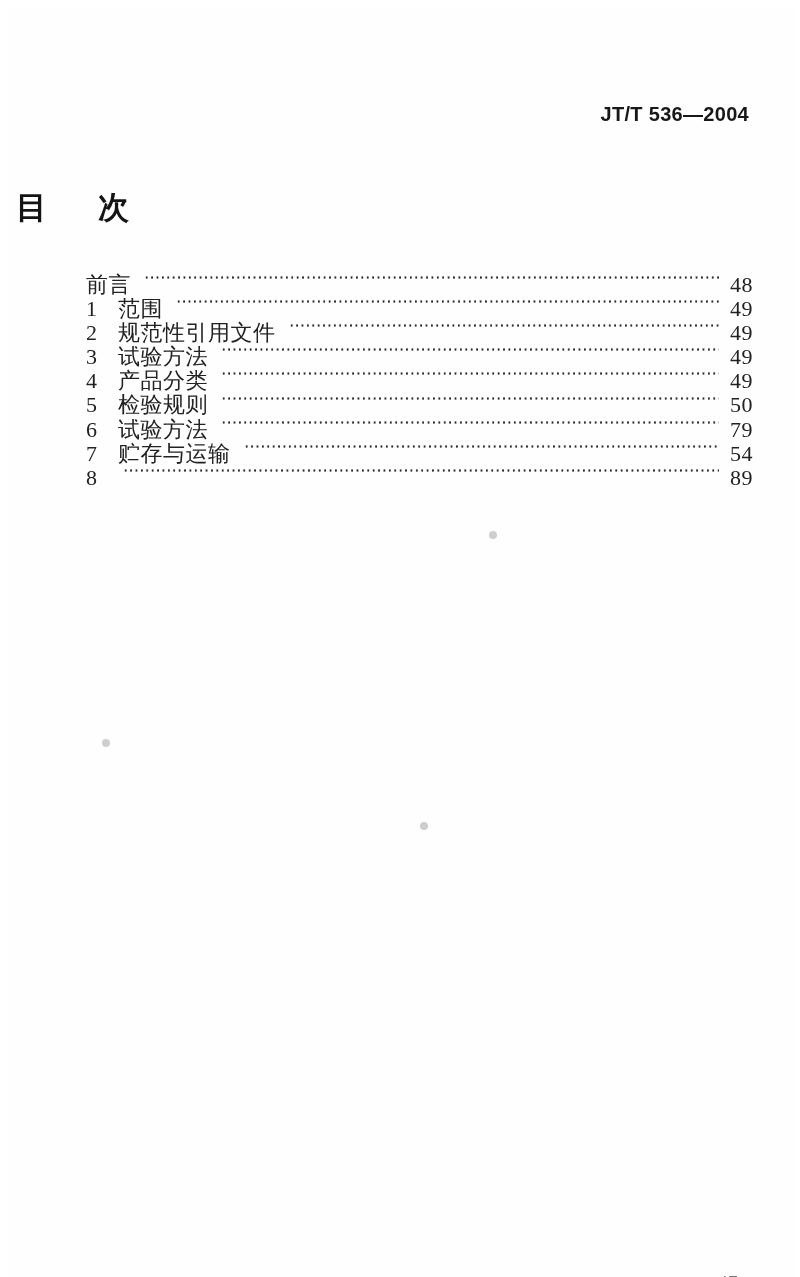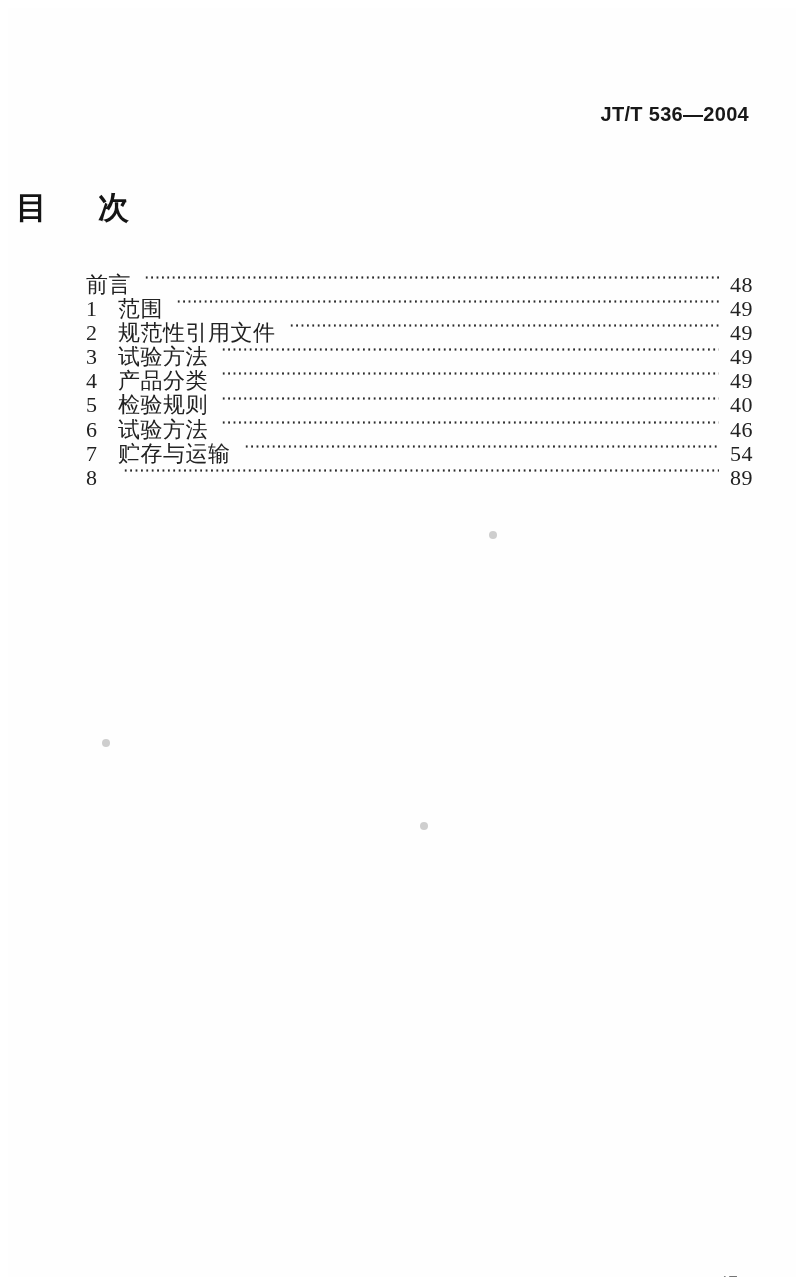--- a/index.html
+++ b/index.html
@@ -135,28 +135,28 @@
       <span class="toc-num">4</span>
       <span class="toc-label">产品分类</span>
       <span class="leader"></span>
       <span class="toc-page">49</span>
     </div>
 
     <div class="toc-row">
       <span class="toc-num">5</span>
       <span class="toc-label">检验规则</span>
       <span class="leader"></span>
-      <span class="toc-page">40</span>
+      <span class="toc-page">50</span>
     </div>
 
     <div class="toc-row">
       <span class="toc-num">6</span>
       <span class="toc-label">试验方法</span>
       <span class="leader"></span>
-      <span class="toc-page">46</span>
+      <span class="toc-page">79</span>
     </div>
 
     <div class="toc-row">
       <span class="toc-num">7</span>
       <span class="toc-label">贮存与运输</span>
       <span class="leader"></span>
       <span class="toc-page">54</span>
     </div>
 
     <div class="toc-row">

